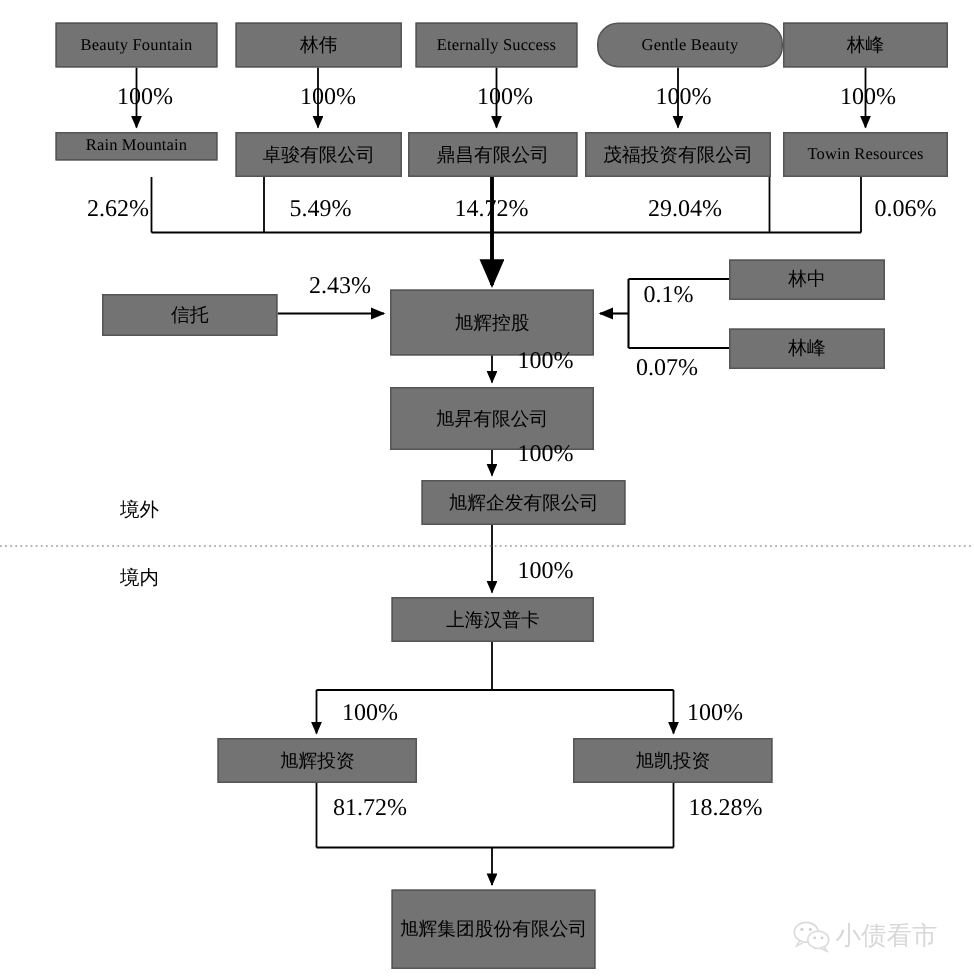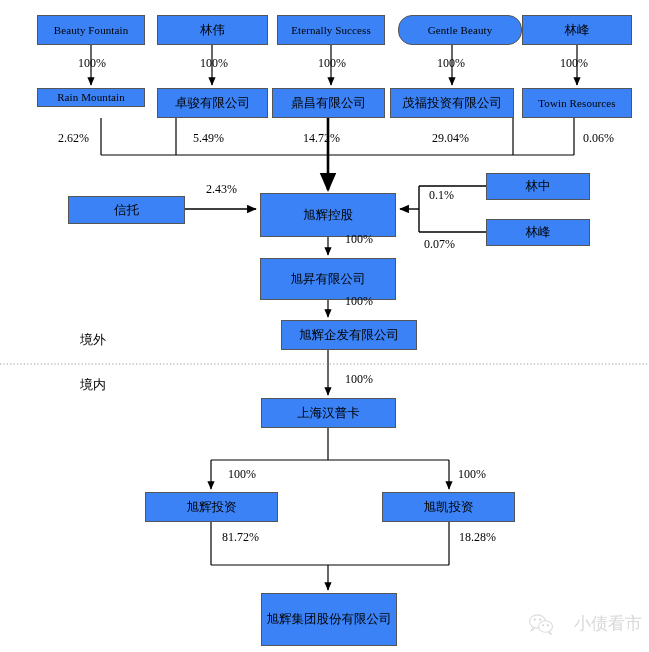--- a/index.html
+++ b/index.html
@@ -5,40 +5,40 @@
   html,body{margin:0;padding:0;background:#ffffff;}
   body{
     width:649px;height:652px;position:relative;overflow:hidden;
     font-family:"Liberation Serif","DejaVu Serif",serif;
     color:#000;
   }
   #chart{position:absolute;inset:0;width:649px;height:652px;}
 
   .node{
     position:absolute;box-sizing:border-box;
-    border:1px solid #555;background:#3b82f6;
+    border:1px solid #555;background:#737373;
     display:flex;align-items:center;justify-content:center;
     text-align:center;line-height:1.15;
     font-size:12px;color:#000;
     font-family:"Liberation Serif","DejaVu Serif",serif;
   }
   .node.cn{font-family:"DejaVu Sans","Liberation Sans",sans-serif;font-size:12.5px;}
   .node.en{font-size:11px;letter-spacing:.1px;}
   .node.two-line{line-height:1.35;}
 
   .edge-label{
-    position:absolute;font-size:12px;color:#000;white-space:nowrap;
+    position:absolute;font-size:16px;color:#000;white-space:nowrap;
     font-family:"Liberation Serif","DejaVu Serif",serif;
   }
   .region-label{
     position:absolute;font-size:13px;color:#000;white-space:nowrap;
     font-family:"DejaVu Sans","Liberation Sans",sans-serif;
   }
   .watermark{
-    position:absolute;display:flex;align-items:center;gap:20px;
+    position:absolute;display:flex;align-items:center;gap:3px;
     color:#d8d8d8;font-size:17px;white-space:nowrap;
     font-family:"DejaVu Sans","Liberation Sans",sans-serif;
   }
   .watermark .wm-icon{display:block;}
   .svgline{stroke:#000;fill:none;}
 </style>
 </head>
 <body>
 
 <svg id="chart" viewBox="0 0 649 652" xmlns="http://www.w3.org/2000/svg">

